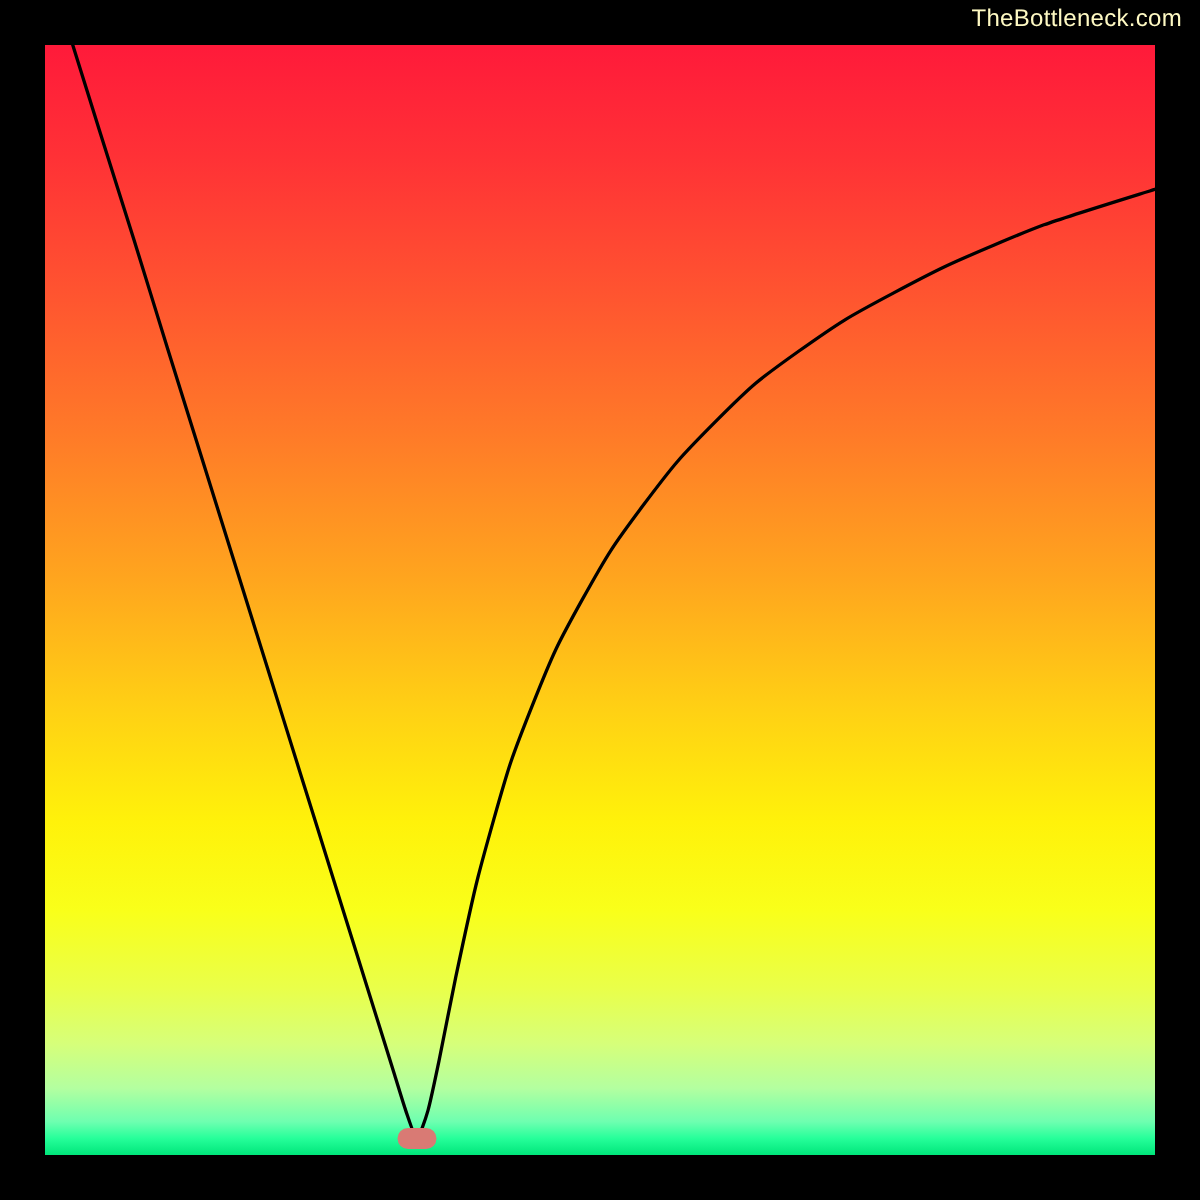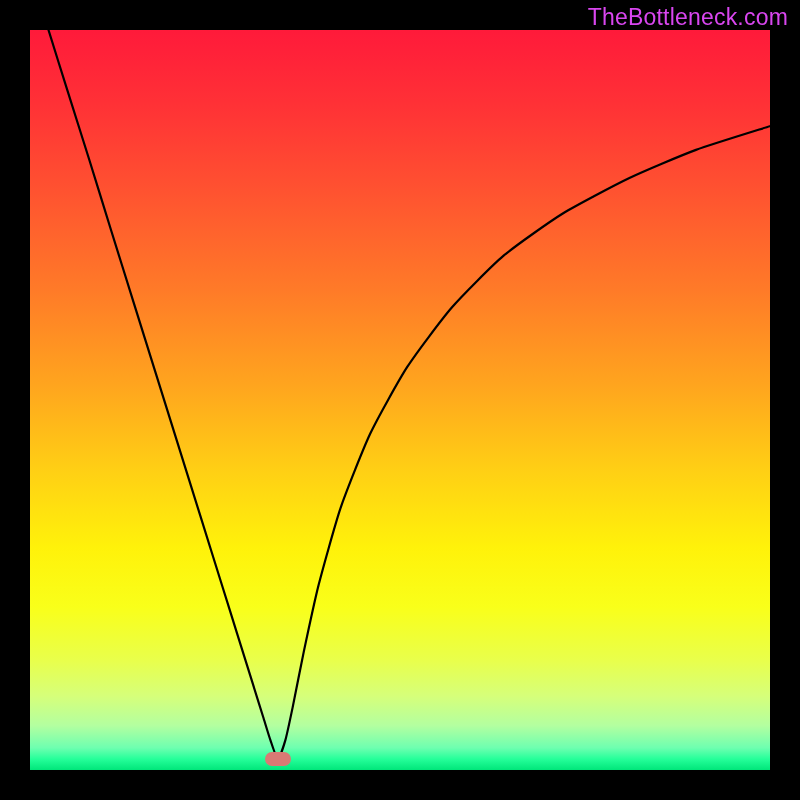--- a/index.html
+++ b/index.html
@@ -30,22 +30,22 @@
     position: absolute;
     left: 0;
     top: 0;
     width: 100%;
     height: 100%;
   }
   .attribution {
     position: absolute;
     top: 4px;
     right: 12px;
-    color: #d946ef;
-    font-size: 23px;
+    color: #fef9c3;
+    font-size: 16px;
     letter-spacing: 0.2px;
     font-weight: 400;
   }
   .marker {
     position: absolute;
     width: 26px;
     height: 14px;
     border-radius: 7px;
     background: #d97a74;
     transform: translate(-50%, -50%);

